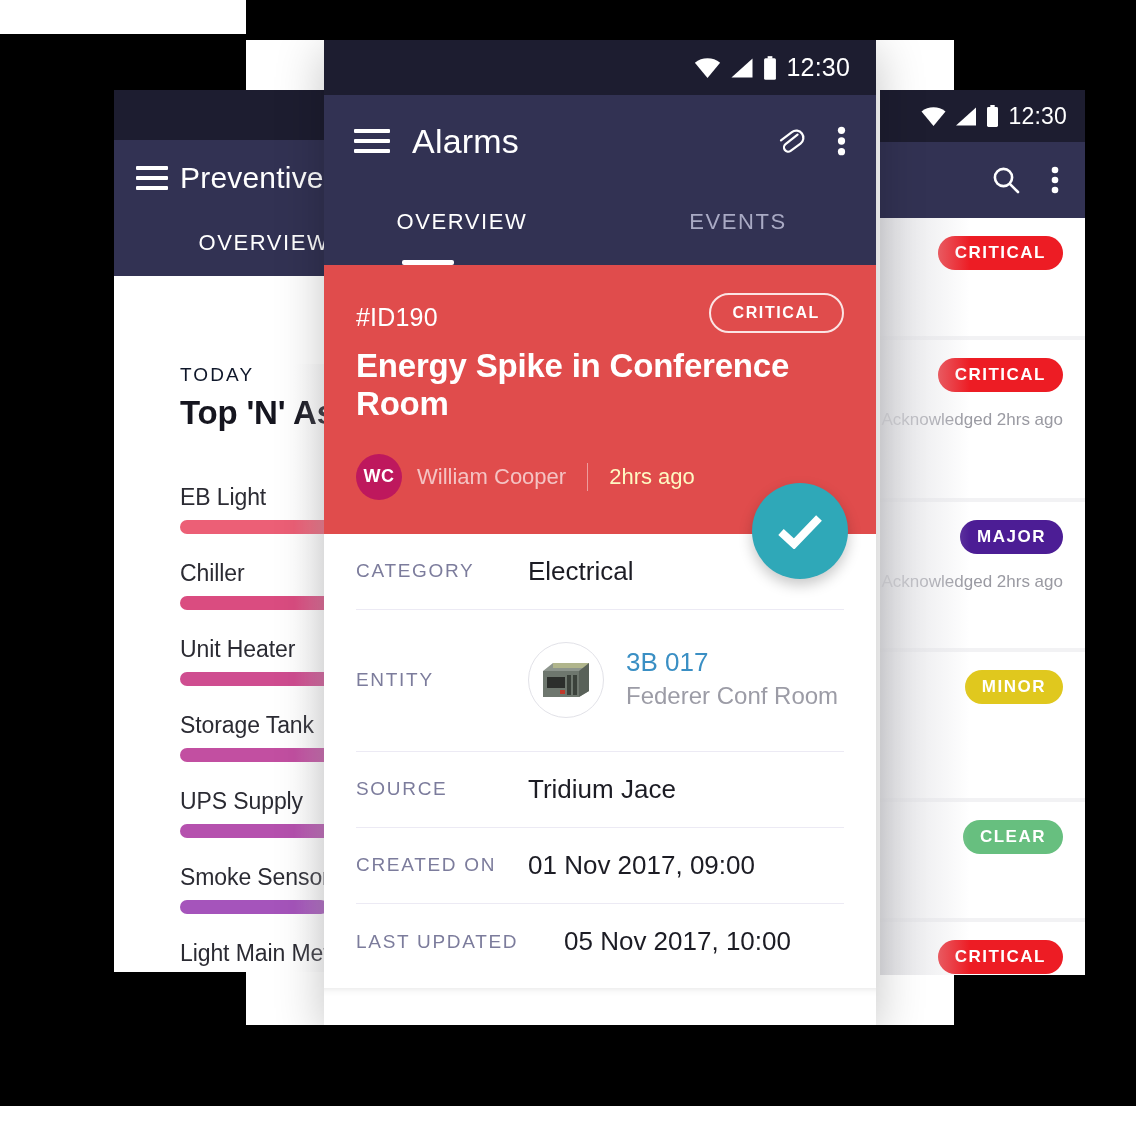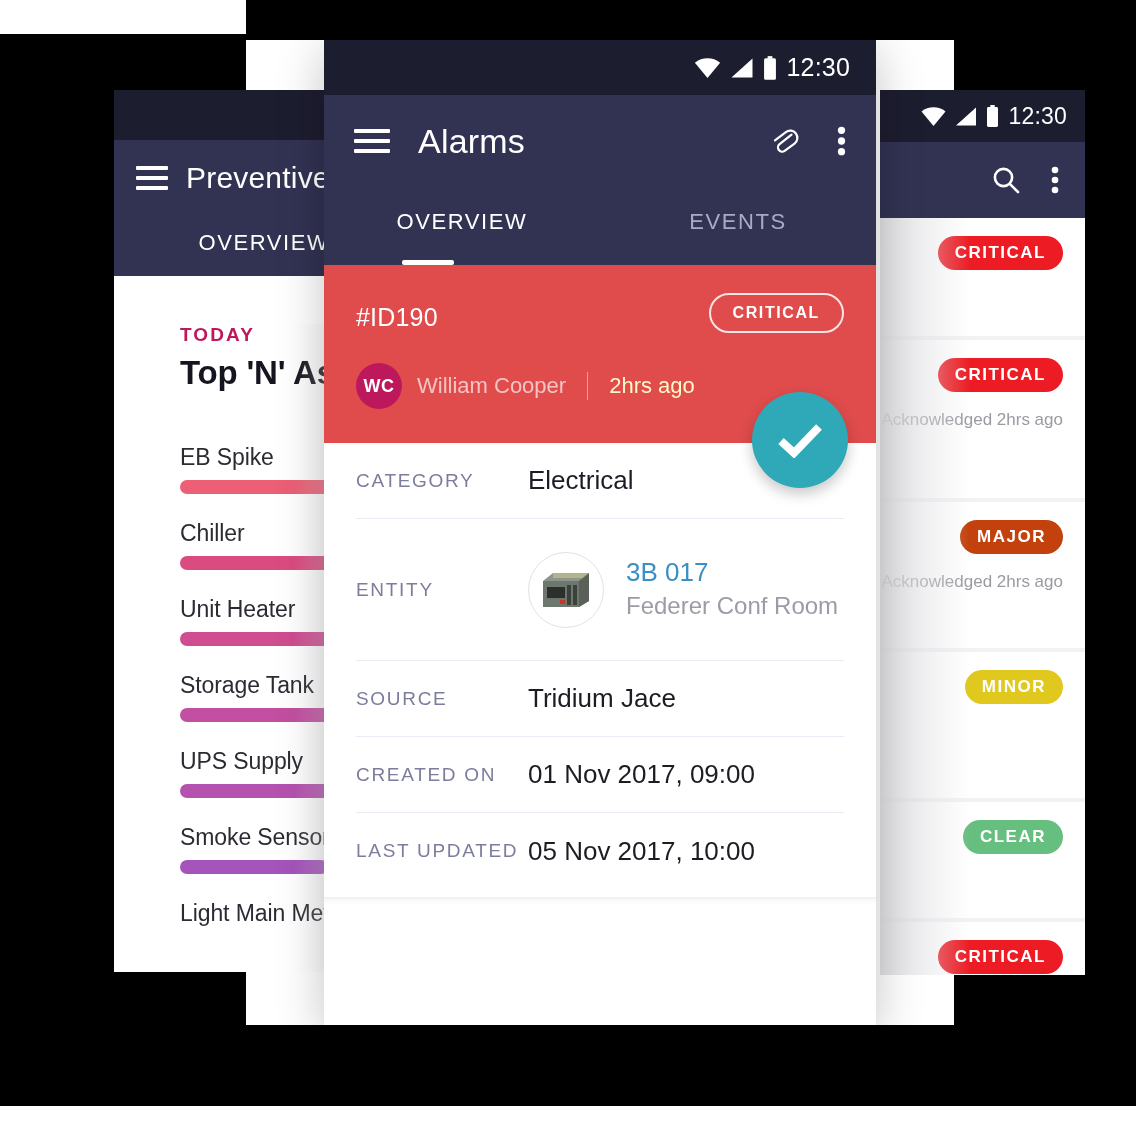--- a/index.html
+++ b/index.html
@@ -14,40 +14,40 @@
   
   .phone { position: absolute; background: #ffffff; overflow: hidden; }
   .statusbar {
     height: 52px; background: #1d1d30; display: flex; align-items: center;
     justify-content: flex-end; padding-right: 18px; gap: 9px;
   }
   .sb-time { color: #ffffff; font-size: 23px; letter-spacing: .2px; }
   .sb-ico { display: block; }
   .appbar {
     height: 78px; background: #323253; display: flex; align-items: center;
-    padding: 0 22px; gap: 18px;
+    padding: 0 22px; gap: 12px;
   }
   .appbar-title { color: #fff; font-size: 30px; font-weight: 400; letter-spacing: .2px; white-space: nowrap; }
   .spacer { flex: 1 1 auto; }
   .hamb { width: 32px; display: flex; flex-direction: column; gap: 6px; cursor: pointer; }
   .hamb i { display: block; height: 4px; background: #fff; border-radius: 1px; }
   .tabbar {
     height: 74px; background: #323253; display: flex; align-items: flex-start;
     padding-top: 18px; position: relative;
   }
   .tab { flex: 1 1 0; text-align: center; color: #ffffff; font-size: 22px; letter-spacing: 1.6px; }
   .tab.inactive { color: #a9aac4; }
   .tab-ind { position: absolute; bottom: 0; height: 5px; background: #fff; border-radius: 2px; }
 
   
   #phone-left { left: 114px; top: 90px; width: 300px; height: 882px; }
   #phone-left .appbar { height: 76px; }
   #phone-left .tabbar { height: 60px; padding-top: 14px; }
   #left-body { position: relative; height: 100%; background: #fff; padding: 0 66px 0 66px; }
-  .today-label { margin-top: 48px; font-size: 19px; letter-spacing: 2.1px; color: #be185d; font-weight: 700; }
+  .today-label { margin-top: 88px; font-size: 19px; letter-spacing: 2.1px; color: #0f172a; font-weight: 400; }
   .topn-title { margin-top: 8px; font-size: 33px; font-weight: 700; color: #15151f; white-space: nowrap; letter-spacing: -0.2px; }
   .bar-list { margin-top: 52px; }
   .bar-row { margin-bottom: 26px; }
   .bar-name { font-size: 23px; color: #2b2b33; white-space: nowrap; letter-spacing: -.1px; }
   .bar-track { margin-top: 9px; height: 14px; }
   .bar-fill { height: 14px; border-radius: 8px; }
   
   #left-fade { position: absolute; right: 0; top: 0; width: 120px; height: 100%;
     background: linear-gradient(to right, rgba(255,255,255,0) 0%, rgba(233,233,236,.95) 100%); pointer-events: none; }
 
@@ -91,21 +91,21 @@
 
   .fab {
     position: absolute; right: 28px; bottom: -45px; width: 96px; height: 96px; border-radius: 50%;
     background: #2fa8b8; box-shadow: 0 6px 14px rgba(0,0,0,.22);
     display: flex; align-items: center; justify-content: center; z-index: 5;
   }
 
   
   .detail-list { background: #fff; padding: 0 32px; }
   .drow { display: flex; align-items: center; border-bottom: 1px solid #eceaf4; min-height: 76px; }
-  .drow:last-child { border-bottom: none; }
+  .drow:last-child { border-bottom: none; gap: 36px; }
   .dlabel { width: 172px; flex: 0 0 172px; color: #7c7c9c; font-size: 19px; letter-spacing: 1.7px; font-weight: 500; }
   .dval { color: #1c1c24; font-size: 26px; }
   .drow.entity { min-height: 142px; }
   .ent-thumb {
     width: 76px; height: 76px; border-radius: 50%; border: 1px solid #e2e2e8;
     display: flex; align-items: center; justify-content: center; overflow: hidden; background: #fff; margin-right: 22px;
   }
   .ent-name { color: #3a8fc4; font-size: 26px; line-height: 1.15; }
   .ent-sub { color: #9c9ca6; font-size: 24px; line-height: 1.3; margin-top: 2px; }
 
@@ -140,21 +140,21 @@
       <div class="appbar-title">Preventive</div>
     </div>
     <div class="tabbar">
       <div class="tab">OVERVIEW</div>
     </div>
     <div id="left-body">
       <div class="today-label">TODAY</div>
       <div class="topn-title">Top 'N' Ass</div>
       <div class="bar-list" id="bar-list">
           <div class="bar-row">
-            <div class="bar-name">EB Spike</div>
+            <div class="bar-name">EB Light</div>
             <div class="bar-track">
               <div class="bar-fill" style="width: 100%; background: rgb(236, 95, 118);"></div>
             </div>
           </div>
           <div class="bar-row">
             <div class="bar-name">Chiller</div>
             <div class="bar-track">
               <div class="bar-fill" style="width: 100%; background: rgb(218, 76, 128);"></div>
             </div>
           </div>
@@ -219,21 +219,21 @@
     <div id="right-body">
       <div id="alarm-list-inner">
           <div class="alarm-card" style="min-height: 118px;">
             <div class="pill" style="background: rgb(237, 28, 36);">CRITICAL</div>
           </div>
           <div class="alarm-card" style="min-height: 158px;">
             <div class="pill" style="background: rgb(237, 28, 36);">CRITICAL</div>
             <div class="ack">Acknowledged 2hrs ago</div>
           </div>
           <div class="alarm-card" style="min-height: 146px;">
-            <div class="pill" style="background: #c2410c;">MAJOR</div>
+            <div class="pill" style="background: #4c1d95;">MAJOR</div>
             <div class="ack">Acknowledged 2hrs ago</div>
           </div>
           <div class="alarm-card" style="min-height: 146px;">
             <div class="pill" style="background: rgb(224, 200, 30);">MINOR</div>
           </div>
           <div class="alarm-card" style="min-height: 116px;">
             <div class="pill" style="background: rgb(103, 191, 127);">CLEAR</div>
           </div>
           <div class="alarm-card" style="min-height: 150px;">
             <div class="pill" style="background: rgb(237, 28, 36);">CRITICAL</div>
@@ -281,20 +281,21 @@
       <div class="tab">OVERVIEW</div>
       <div class="tab inactive">EVENTS</div>
       <div class="tab-ind" style="left:78px;width:52px;"></div>
     </div>
 
     <div class="hero">
       <div class="hero-top">
         <div class="hero-id">#ID190</div>
         <div class="hero-badge">CRITICAL</div>
       </div>
+      <div class="hero-title">Energy Spike in Conference Room</div>
       <div class="hero-meta">
         <div class="avatar">WC</div>
         <div class="meta-name">William Cooper</div>
         <div class="meta-sep"></div>
         <div class="meta-time">2hrs ago</div>
       </div>
       <div class="fab">
         <svg width="46" height="36" viewBox="0 0 46 36">
             <path d="M4 19 L17 31 L42 5" fill="none" stroke="#fff" stroke-width="8" stroke-linecap="butt" stroke-linejoin="miter"></path>
           </svg>

